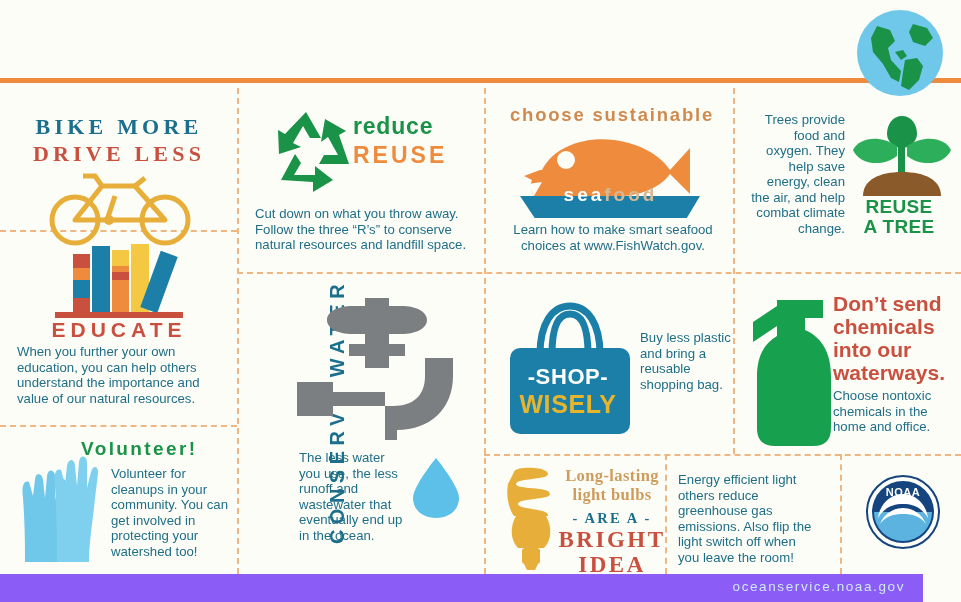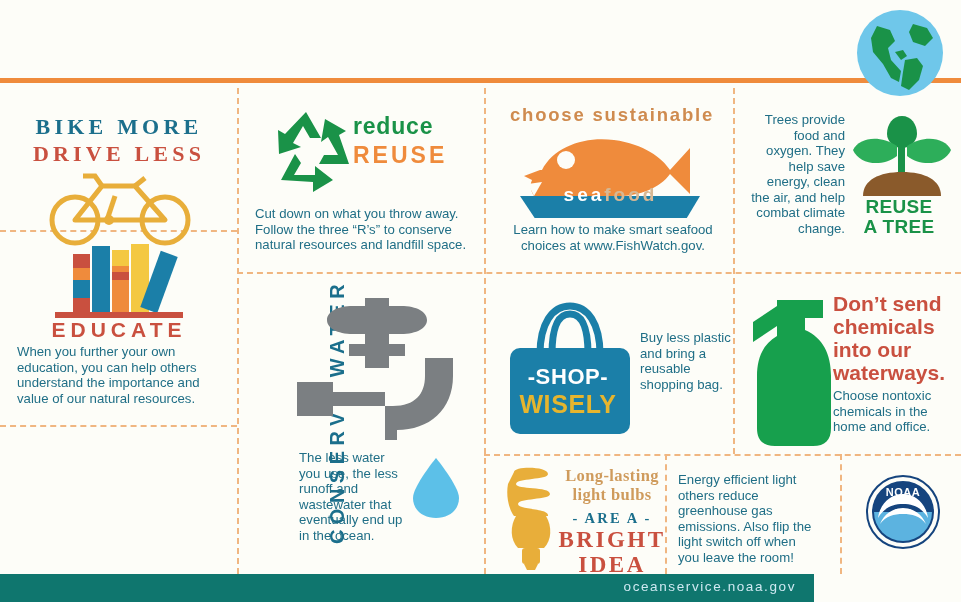--- a/index.html
+++ b/index.html
@@ -153,22 +153,22 @@
   .bulb-l1 { color: #cf9b5c; font-size: 16.5px; font-weight: 600; letter-spacing: 0.4px; line-height: 1.18; }
   .bulb-l2 { color: #1b6f8c; font-size: 14.5px; font-weight: 700; letter-spacing: 2.2px; margin-top: 5px; }
   .bulb-l3 { color: #c9503f; font-size: 23px; font-weight: 700; letter-spacing: 2.5px; line-height: 1.1; }
   .bulb-body { position: absolute; left: 190px; top: 14px; width: 142px; }
 
   
   .noaa-svg { position: absolute; left: 22px; top: 6px; }
 
   
   .footer {
-    position: absolute; left: 0; top: 574px; width: 814px; height: 28px;
-    background: #0f766e;
+    position: absolute; left: 0; top: 574px; width: 923px; height: 28px;
+    background: #8b5cf6;
   }
   .footer-url {
     position: absolute; right: 18px; top: 5px;
     color: #cfe9f2; font-size: 13.5px; letter-spacing: 1.6px;
   }
 </style>
 </head>
 <body>
 
 <div id="poster">
@@ -223,20 +223,30 @@
       <rect x="82" y="2" width="18" height="68" fill="#f4c842"></rect>
       <g transform="rotate(20 110 40)">
           <rect x="101" y="10" width="18" height="60" fill="#1b7fa8"></rect>
         </g>
       <rect x="6" y="70" width="128" height="6" fill="#c9503f"></rect>
     </svg>
     <div class="educate-head">EDUCATE</div>
     <div class="educate-body body-text">When you further your own education, you can help others understand the importance and value of our natural resources.</div>
   </div>
 
+  <div class="cell" style="left:3px; top:430px; width:232px; height:142px;">
+    <svg class="hands-svg" width="100" height="112" viewBox="0 0 100 112">
+      <g fill="#6fc7ea">
+        <path d="M12 48 C10 34 14 30 18 32 L22 46 L24 30 C24 22 31 22 32 30 L34 48 L36 26 C37 18 44 19 44 27 L44 50 L48 34 C50 26 56 28 55 36 L52 58 C50 78 46 96 46 112 L14 112 C14 96 14 76 12 48 Z"></path>
+        <path d="M44 36 C42 22 46 18 50 20 L54 34 L56 16 C57 8 64 8 64 16 L66 36 L68 12 C69 4 76 5 76 13 L76 38 L80 22 C82 14 88 16 87 24 L84 48 C82 70 78 92 78 112 L46 112 C46 94 46 70 44 36 Z" fill="#7fd0ef"></path>
+      </g>
+    </svg>
+    <div class="vol-head">Volunteer!</div>
+    <div class="vol-body body-text">Volunteer for cleanups in your community. You can get involved in protecting your watershed too!</div>
+  </div>
 
   <div class="cell" style="left:241px; top:96px; width:243px; height:170px;">
     <svg class="recycle-svg" width="86" height="84" viewBox="0 0 86 84">
       <g fill="#1a9248">
         <path d="M41 2 L56 28 L45 28 L38 16 L28 33 L36 37 L14 44 L13 20 L20 24 Z"></path>
         <path d="M84 54 L54 54 L59 45 L73 45 L63 27 L56 32 L60 9 L81 21 L74 25 Z"></path>
         <path d="M16 82 L30 56 L36 65 L29 77 L50 77 L50 68 L68 82 L48 94 L48 84 Z" transform="translate(0,-12)"></path>
       </g>
     </svg>
     <div class="rrr">

